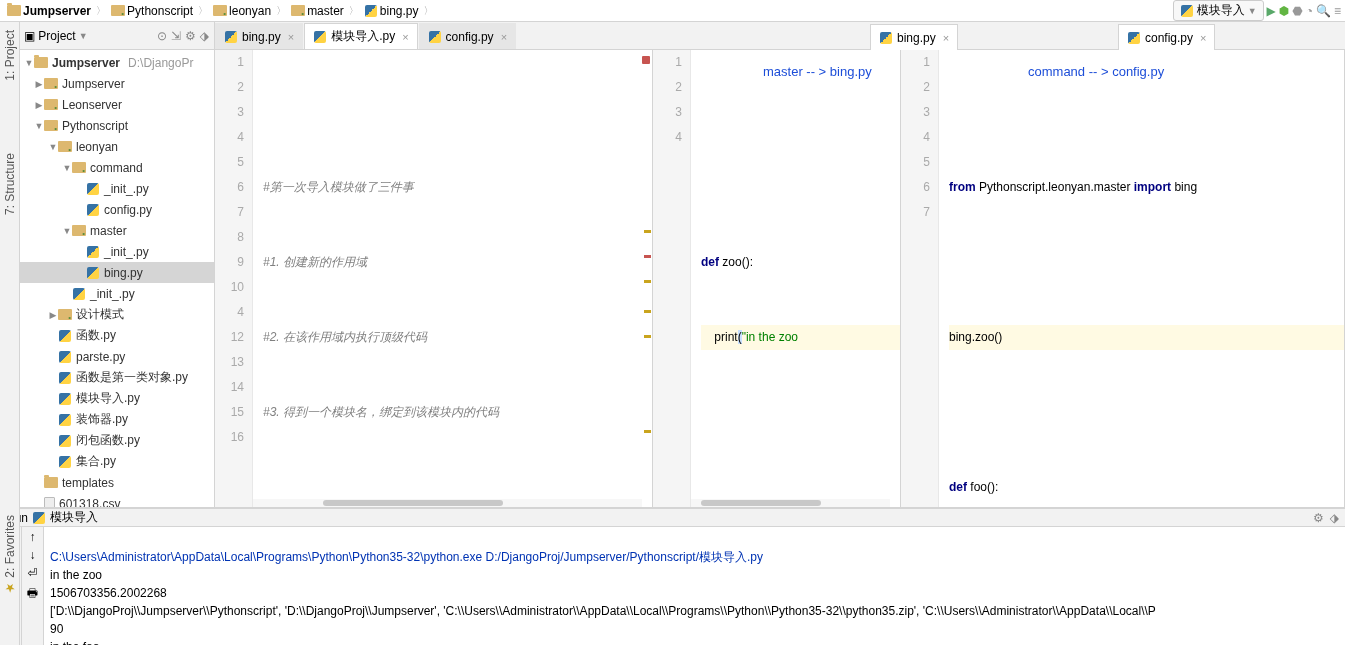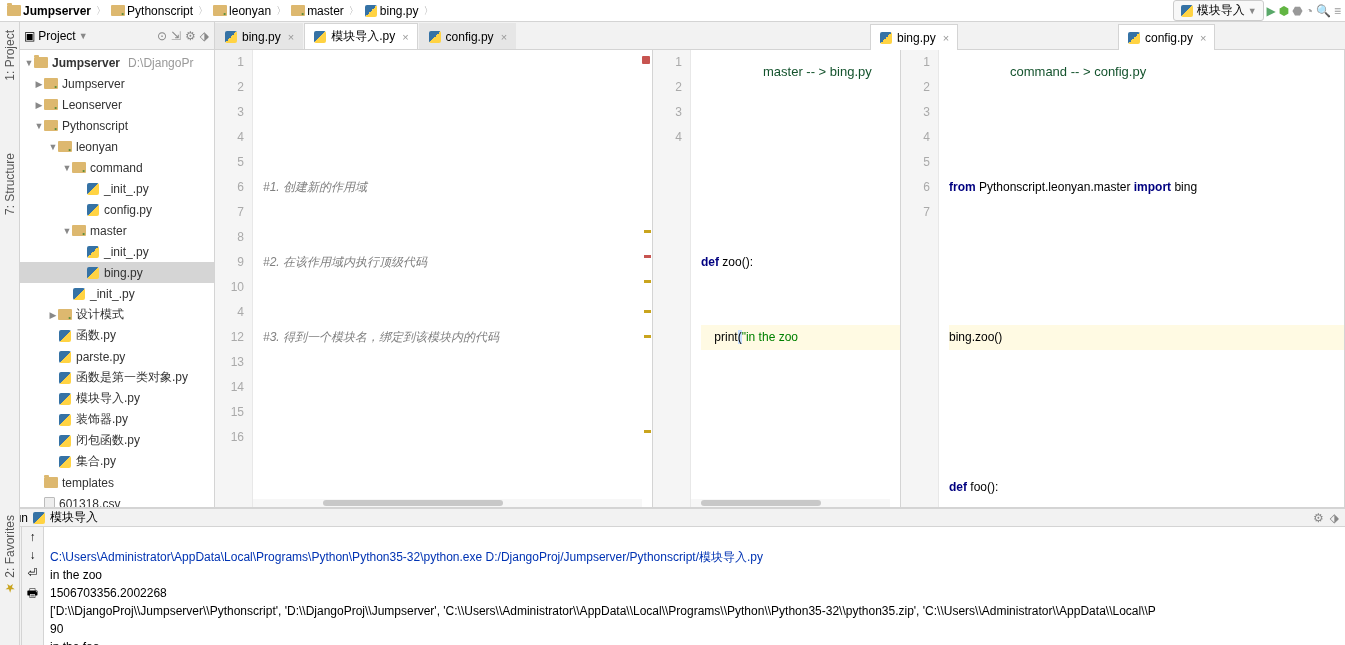--- a/index.html
+++ b/index.html
@@ -56,21 +56,21 @@
 .cm{color:#808080;font-style:italic;}
 .st{color:#008000;}
 .hl{background:#fffae3;}
 .ermark{position:absolute;right:2px;top:6px;width:8px;height:8px;background:#c75450;border-radius:1px;}
 .errstrip{position:absolute;right:0;top:0;width:10px;bottom:0;}
 .errstrip .m{position:absolute;right:1px;width:7px;height:3px;}
 .errstrip .m.y{background:#c9a41e;}
 .errstrip .m.r{background:#c75450;}
 .scrollh{position:absolute;bottom:0;left:38px;right:10px;height:8px;background:rgba(0,0,0,0.03);}
 .scrollh .th{position:absolute;height:6px;top:1px;background:#c8c8c8;border-radius:3px;}
-.lbl-over{position:absolute;color:#14532d;font-size:13px;z-index:3;}
+.lbl-over{position:absolute;color:#1d4ed8;font-size:13px;z-index:3;}
 .bottom-panel{height:135px;border-top:2px solid #d4d4d4;display:flex;flex-direction:column;}
 .bp-head{height:22px;background:#f2f2f2;border-bottom:1px solid #d4d4d4;display:flex;align-items:center;padding:0 6px;gap:6px;justify-content:space-between;}
 .bp-head-left{display:flex;align-items:center;gap:4px;}
 .bp-head-right{display:flex;gap:6px;color:#888;}
 .bp-body{flex:1;display:flex;}
 .bp-tools{width:22px;background:#f2f2f2;border-right:1px solid #d4d4d4;display:flex;flex-direction:column;align-items:center;padding-top:3px;gap:4px;}
 .bp-tools span{cursor:pointer;color:#888;width:16px;height:16px;display:flex;align-items:center;justify-content:center;}
 .bp-tools2{width:22px;background:#f2f2f2;border-right:1px solid #d4d4d4;display:flex;flex-direction:column;align-items:center;padding-top:3px;gap:4px;}
 .console{flex:1;background:#fff;font-family:"Consolas","Monaco",monospace;font-size:12px;line-height:18px;padding:3px 6px;overflow:hidden;white-space:pre;}
 .console .pth{color:#0033b3;}
@@ -335,21 +335,21 @@
         <div class="etab act">
             <span class="py-ic"></span>
             <span>config.py</span>
             <span class="cl">×</span>
           </div>
       </div>
     </div>
 
     <div class="edrow" style="position:relative;">
       <div class="lbl-over" style="left:548px;top:14px;">master -- &gt; bing.py</div>
-      <div class="lbl-over" style="left:795px;top:14px;">command -- &gt; config.py</div>
+      <div class="lbl-over" style="left:813px;top:14px;">command -- &gt; config.py</div>
 
       <div class="edpane edp1">
         <div class="ed-body">
           <span class="ermark"></span>
           <div class="gut">
             <div>1</div>
               <div>2</div>
               <div>3</div>
               <div>4</div>
               <div>5</div>
@@ -360,20 +360,21 @@
               <div>10</div>
               <div>4</div>
               <div>12</div>
               <div>13</div>
               <div>14</div>
               <div>15</div>
               <div>16</div>
           </div>
           <div class="code">
             <div></div>
+            <div><span class="cm">#第一次导入模块做了三件事</span></div>
             <div><span class="cm">#1. 创建新的作用域</span></div>
             <div><span class="cm">#2. 在该作用域内执行顶级代码</span></div>
             <div><span class="cm">#3. 得到一个模块名，绑定到该模块内的代码</span></div>
             <div></div>
             
             
             
             
             
             

